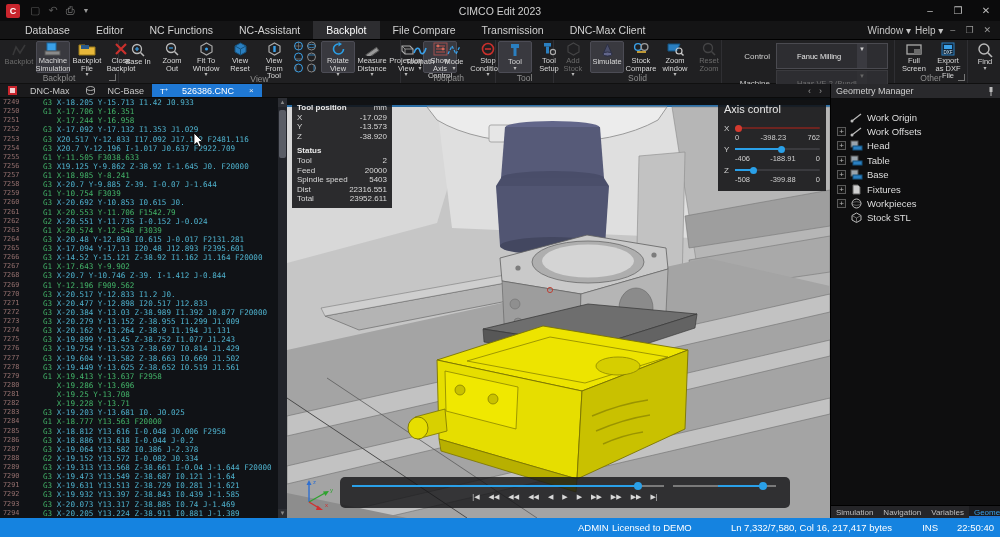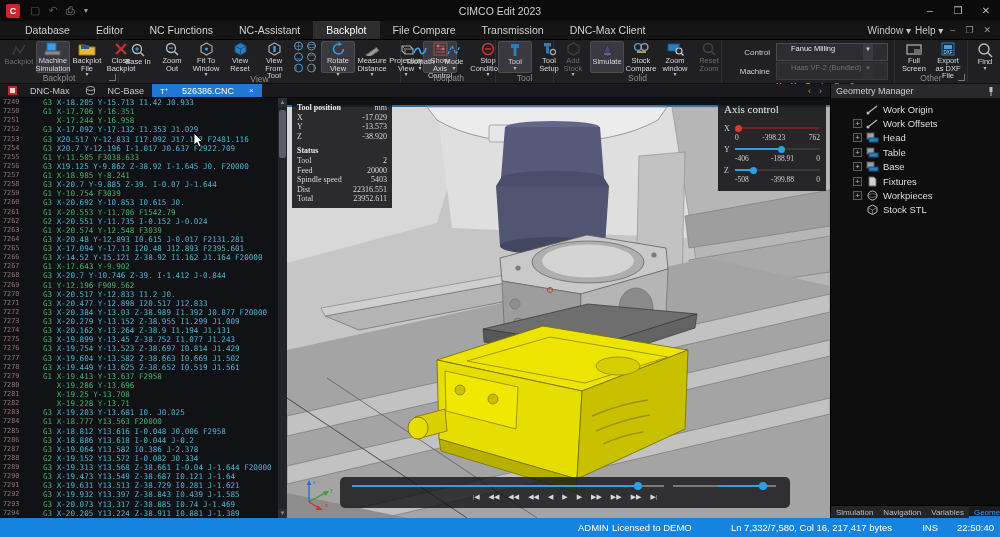--- a/index.html
+++ b/index.html
@@ -32,21 +32,21 @@
   .rbtn { width:auto; min-width:34px; padding:0 2px; height:32px; display:flex; flex-direction:column; align-items:center; justify-content:flex-start; border:1px solid transparent; border-radius:2px; }
   .rbtn .ric { height:15px; display:flex; align-items:center; justify-content:center; }
   .rbtn .rlb { font-size:7.5px; line-height:7.5px; color:#d8d8d8; text-align:center; white-space:pre-line; margin-top:1px; }
   .rbtn.active { background:#39393f; border-color:#4c4c55; }
   .rbtn.disabled .rlb { color:#6b6b6b; }
   .rbtn.disabled svg { opacity:.35; }
   .caret { font-size:6px; color:#bdbdbd; line-height:4px; }
   .viewgrid { display:grid; grid-template-columns:13px 13px; grid-template-rows:11px 11px 11px; gap:0px; margin:0 2px; }
   .typegrid { display:grid; grid-template-columns:42px 112px; gap:1px 6px; align-items:center; padding:2px 4px; }
   .tg-label { font-size:8px; color:#cfcfcf; text-align:right; }
-  .combo { height:18px; background:#2d2d31; border:1px solid #4a4a50; display:flex; align-items:flex-start; font-size:7.5px; color:#e6e6e6; padding:0 14px; }
+  .combo { height:26px; background:#2d2d31; border:1px solid #4a4a50; display:flex; align-items:center; font-size:7.5px; color:#e6e6e6; padding:0 20px; }
   .combo .cv { flex:1; overflow:hidden; white-space:nowrap; }
   .combo .ca { width:10px; text-align:center; background:#3a3a40; font-size:6px; color:#cfcfcf; align-self:stretch; line-height:10px; }
   .combo.disabled { color:#707070; border-color:#3a3a3e; }
   .combo.disabled .ca { color:#666; background:#303034; }
   .axesrow { display:flex; gap:9px; font-size:8.5px; }
   .axesrow .on { color:#3aa0e8; font-weight:bold; }
   .axesrow .off { color:#8f8f8f; }
 
   
   .tabstrip { position:absolute; left:0; top:84px; width:830px; height:14px; background:#1a1a1c; display:flex; align-items:stretch; border-bottom:1px solid #0a0a0a; }
@@ -63,21 +63,21 @@
   .cl .ln { width:26px; text-align:left; padding-left:3px; color:#96716f; font-size:6.8px; flex:none; }
   .cl .ct { padding-left:6px;margin-left:11px; }
   .cl .gword { color:#43b469; }
   .cl.arc .rest { color:#4fb3cf; }
   .cl.lin .rest { color:#43b469; }
   .vscroll { position:absolute; right:0; top:0; width:9px; bottom:0; background:#22242a; }
   .vscroll .arr { position:absolute; left:0; width:9px; height:9px; background:#2c2e34; color:#888; font-size:6px; text-align:center; line-height:9px; }
   .vscroll .thumb { position:absolute; left:1px; width:7px; top:12px; height:48px; background:#5a5d66; border-radius:2px; }
 
   
-  .viewport { position:absolute; left:287px; top:98px; width:543px; height:420px; background:#c6c6c6; overflow:hidden;font-family:Liberation Serif, serif; }
+  .viewport { position:absolute; left:287px; top:98px; width:543px; height:420px; background:#c6c6c6; overflow:hidden; }
   .overlay { position:absolute; background:rgba(18,18,20,0.88); color:#d8d8d8; font-size:8px; }
   .tpanel { left:5px; top:2px; width:100px; padding:3px 5px 4px 5px; }
   .tpanel .row { display:flex; justify-content:space-between; line-height:9.6px; }
   .tpanel .hd { font-weight:bold; color:#e8e8e8; }
   .tpanel .sep { height:5px; }
   .apanel { left:431px; top:2px; width:108px; padding:3px 6px 5px 6px; }
   .apanel .ttl { font-size:11px; color:#e8e8e8; margin-bottom:8px; }
   .arow { display:flex; align-items:center; gap:4px; height:10px; }
   .arow .axl { width:7px; color:#cfcfcf; }
   .track { position:relative; flex:1; height:2px; border-radius:1px; }
@@ -89,21 +89,21 @@
   .pdot { position:absolute; top:5px; width:8px; height:8px; border-radius:50%; background:#2aa0e8; }
   .pbuttons { position:absolute; left:0; right:0; top:14px; display:flex; justify-content:center; gap:9px; }
   .pbtn { color:#d8d8d8; font-size:7px; line-height:12px; }
   .triad { position:absolute; left:12px; bottom:8px; width:40px; height:34px; }
   .cursor { position:absolute; left:193px; top:133px; width:10px; height:15px; z-index:50; }
 
   
   .rightpanel { position:absolute; left:830px; top:84px; width:170px; height:434px; background:#0e0e0f; border-left:1px solid #000; display:flex; flex-direction:column; }
   .rp-header { height:14px; background:#29292c; display:flex; align-items:center; padding:0 5px; font-size:9px; color:#cfcfcf; flex:none; }
   .rp-header .pin { margin-left:auto; }
-  .tree { flex:1; padding-top:4px;margin-left:16px; }
+  .tree { flex:1; padding-top:12px; }
   .titem { display:flex; align-items:center; gap:4px; height:14.4px; padding-left:6px; font-size:9.5px; color:#dedede; }
   .titem .exp { width:9px; height:9px; border:1px solid #5a5a5a; background:#151515; color:#bbb; font-size:8px; line-height:7px; text-align:center; flex:none; }
   .titem .noexp { width:9px; flex:none; }
   .titem .tico { width:13px; height:11px; flex:none; }
   .rp-tabs { height:13px; background:#252528; display:flex; align-items:stretch; flex:none; border-top:1px solid #000; }
   .rp-tab { padding:0 5px; font-size:8px; color:#bdbdbd; line-height:13px; white-space:nowrap; }
   .rp-tab.active { color:#3aa0e8; background:#1b1b1e; box-shadow:inset 0 -2px 0 #1f78d4; }
 
   
   .statusbar { position:absolute; left:0; top:518px; width:1000px; height:19px; background:#1583e0; color:#fff; font-size:9.5px; }

